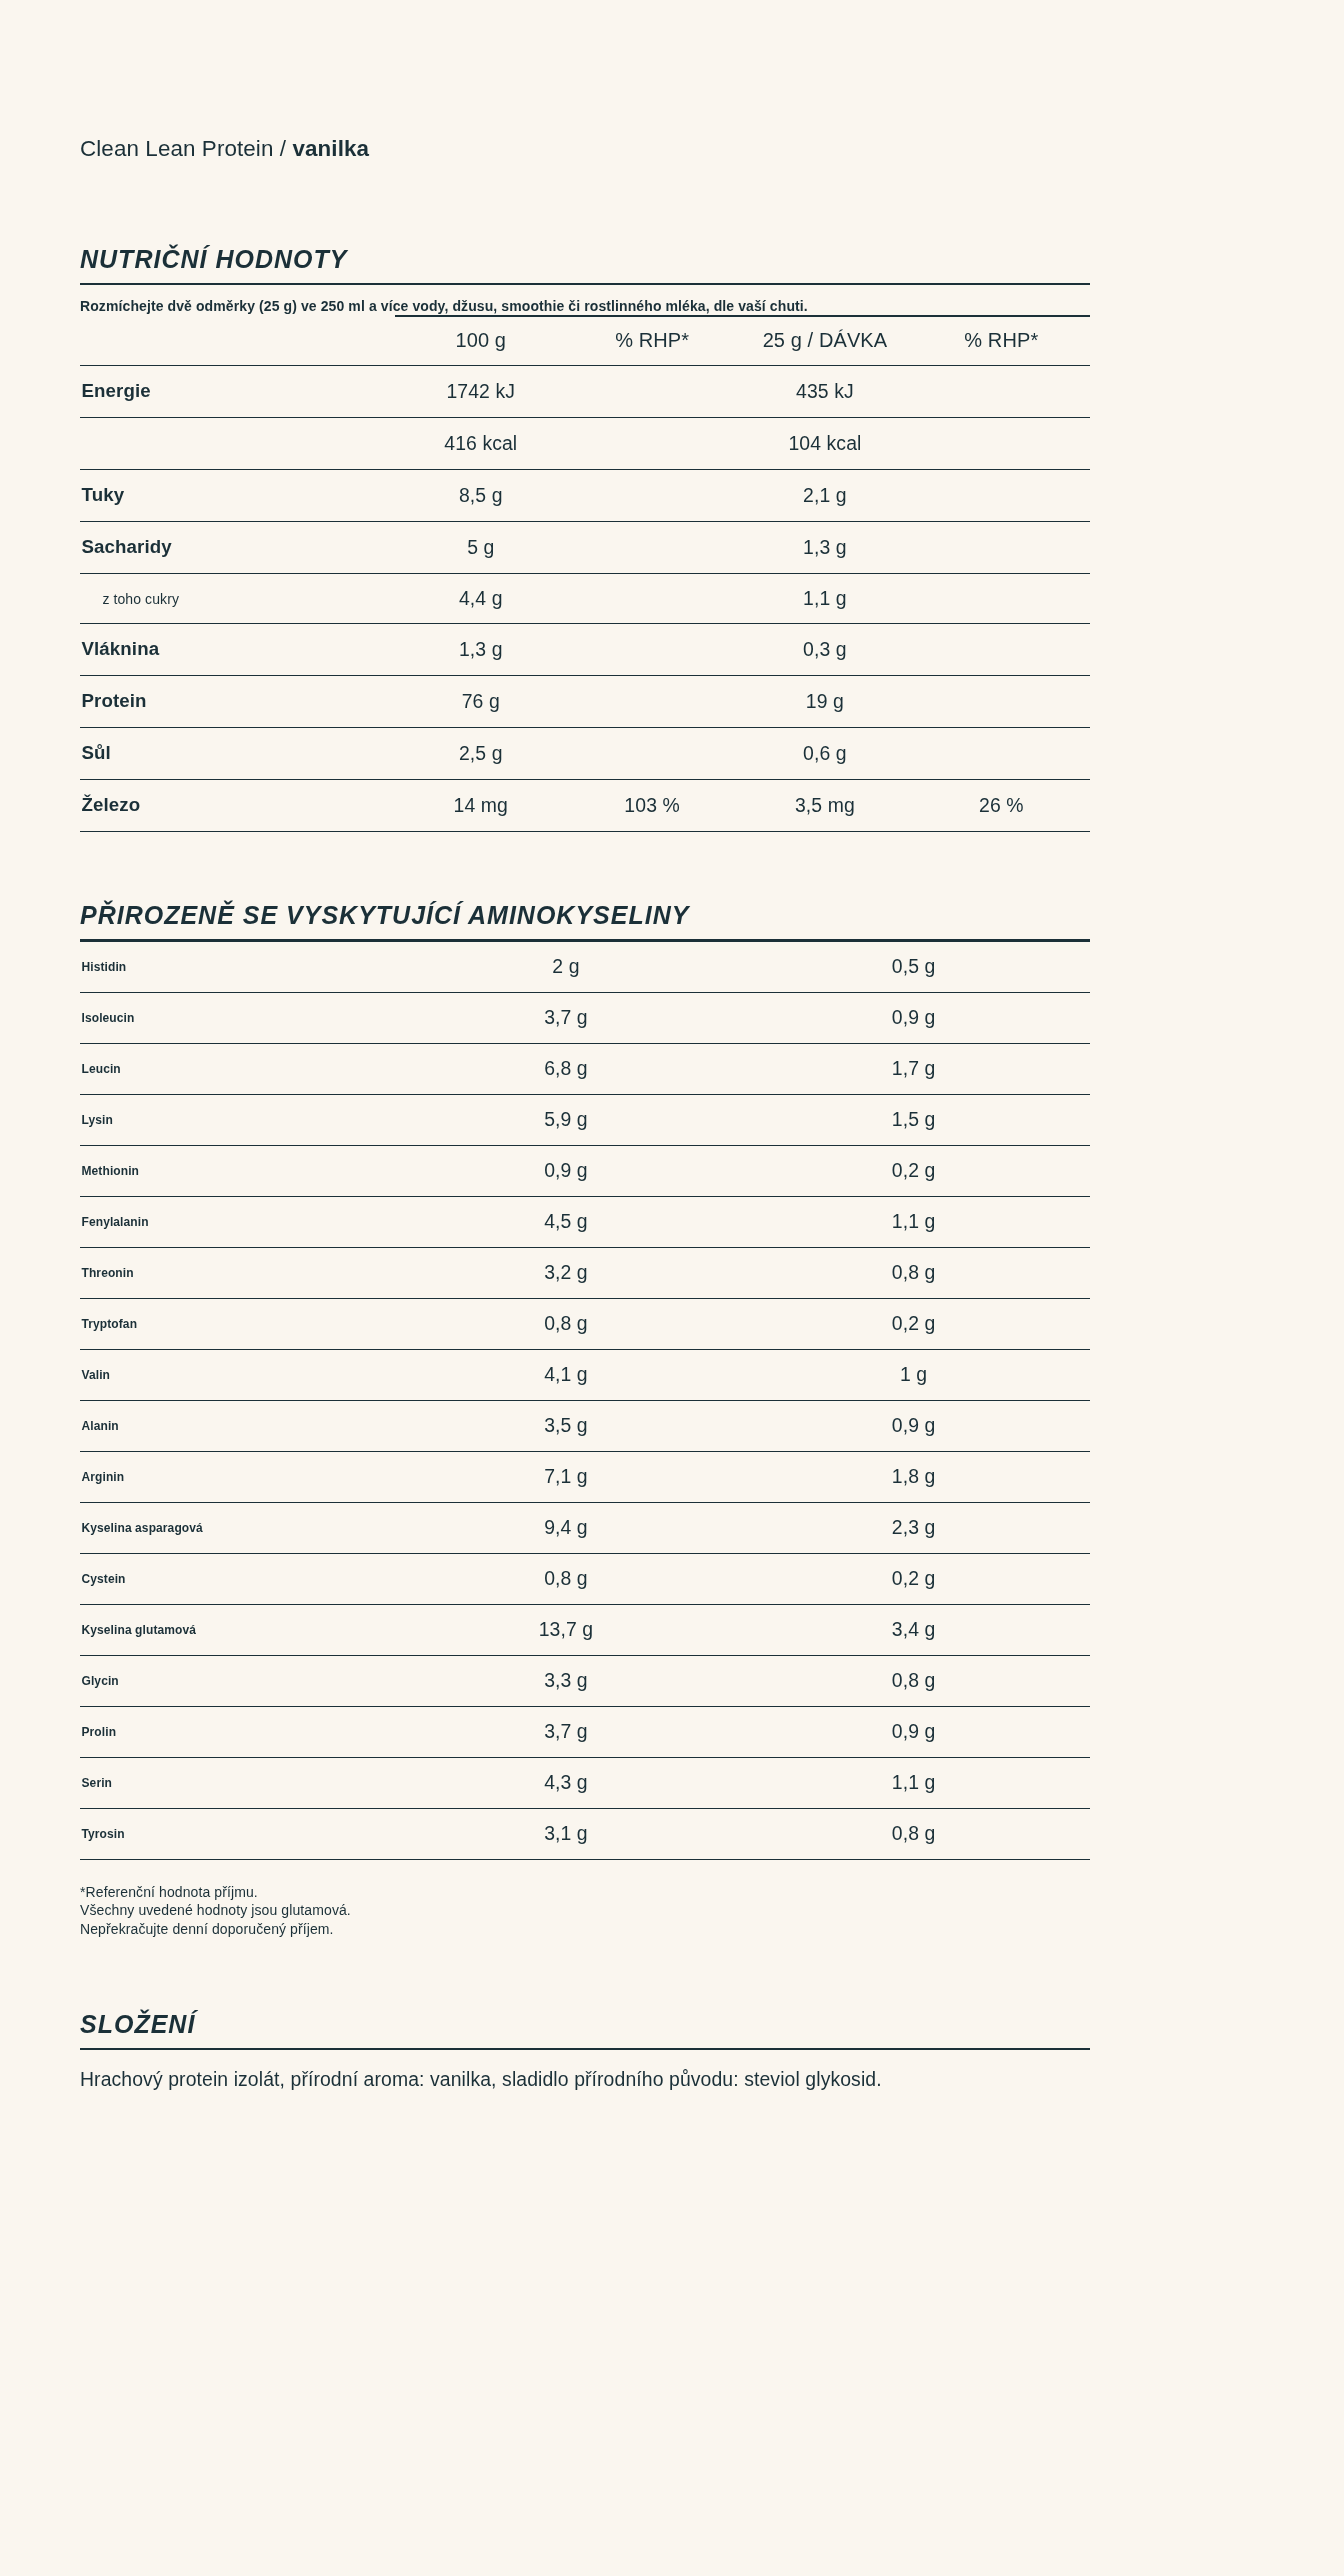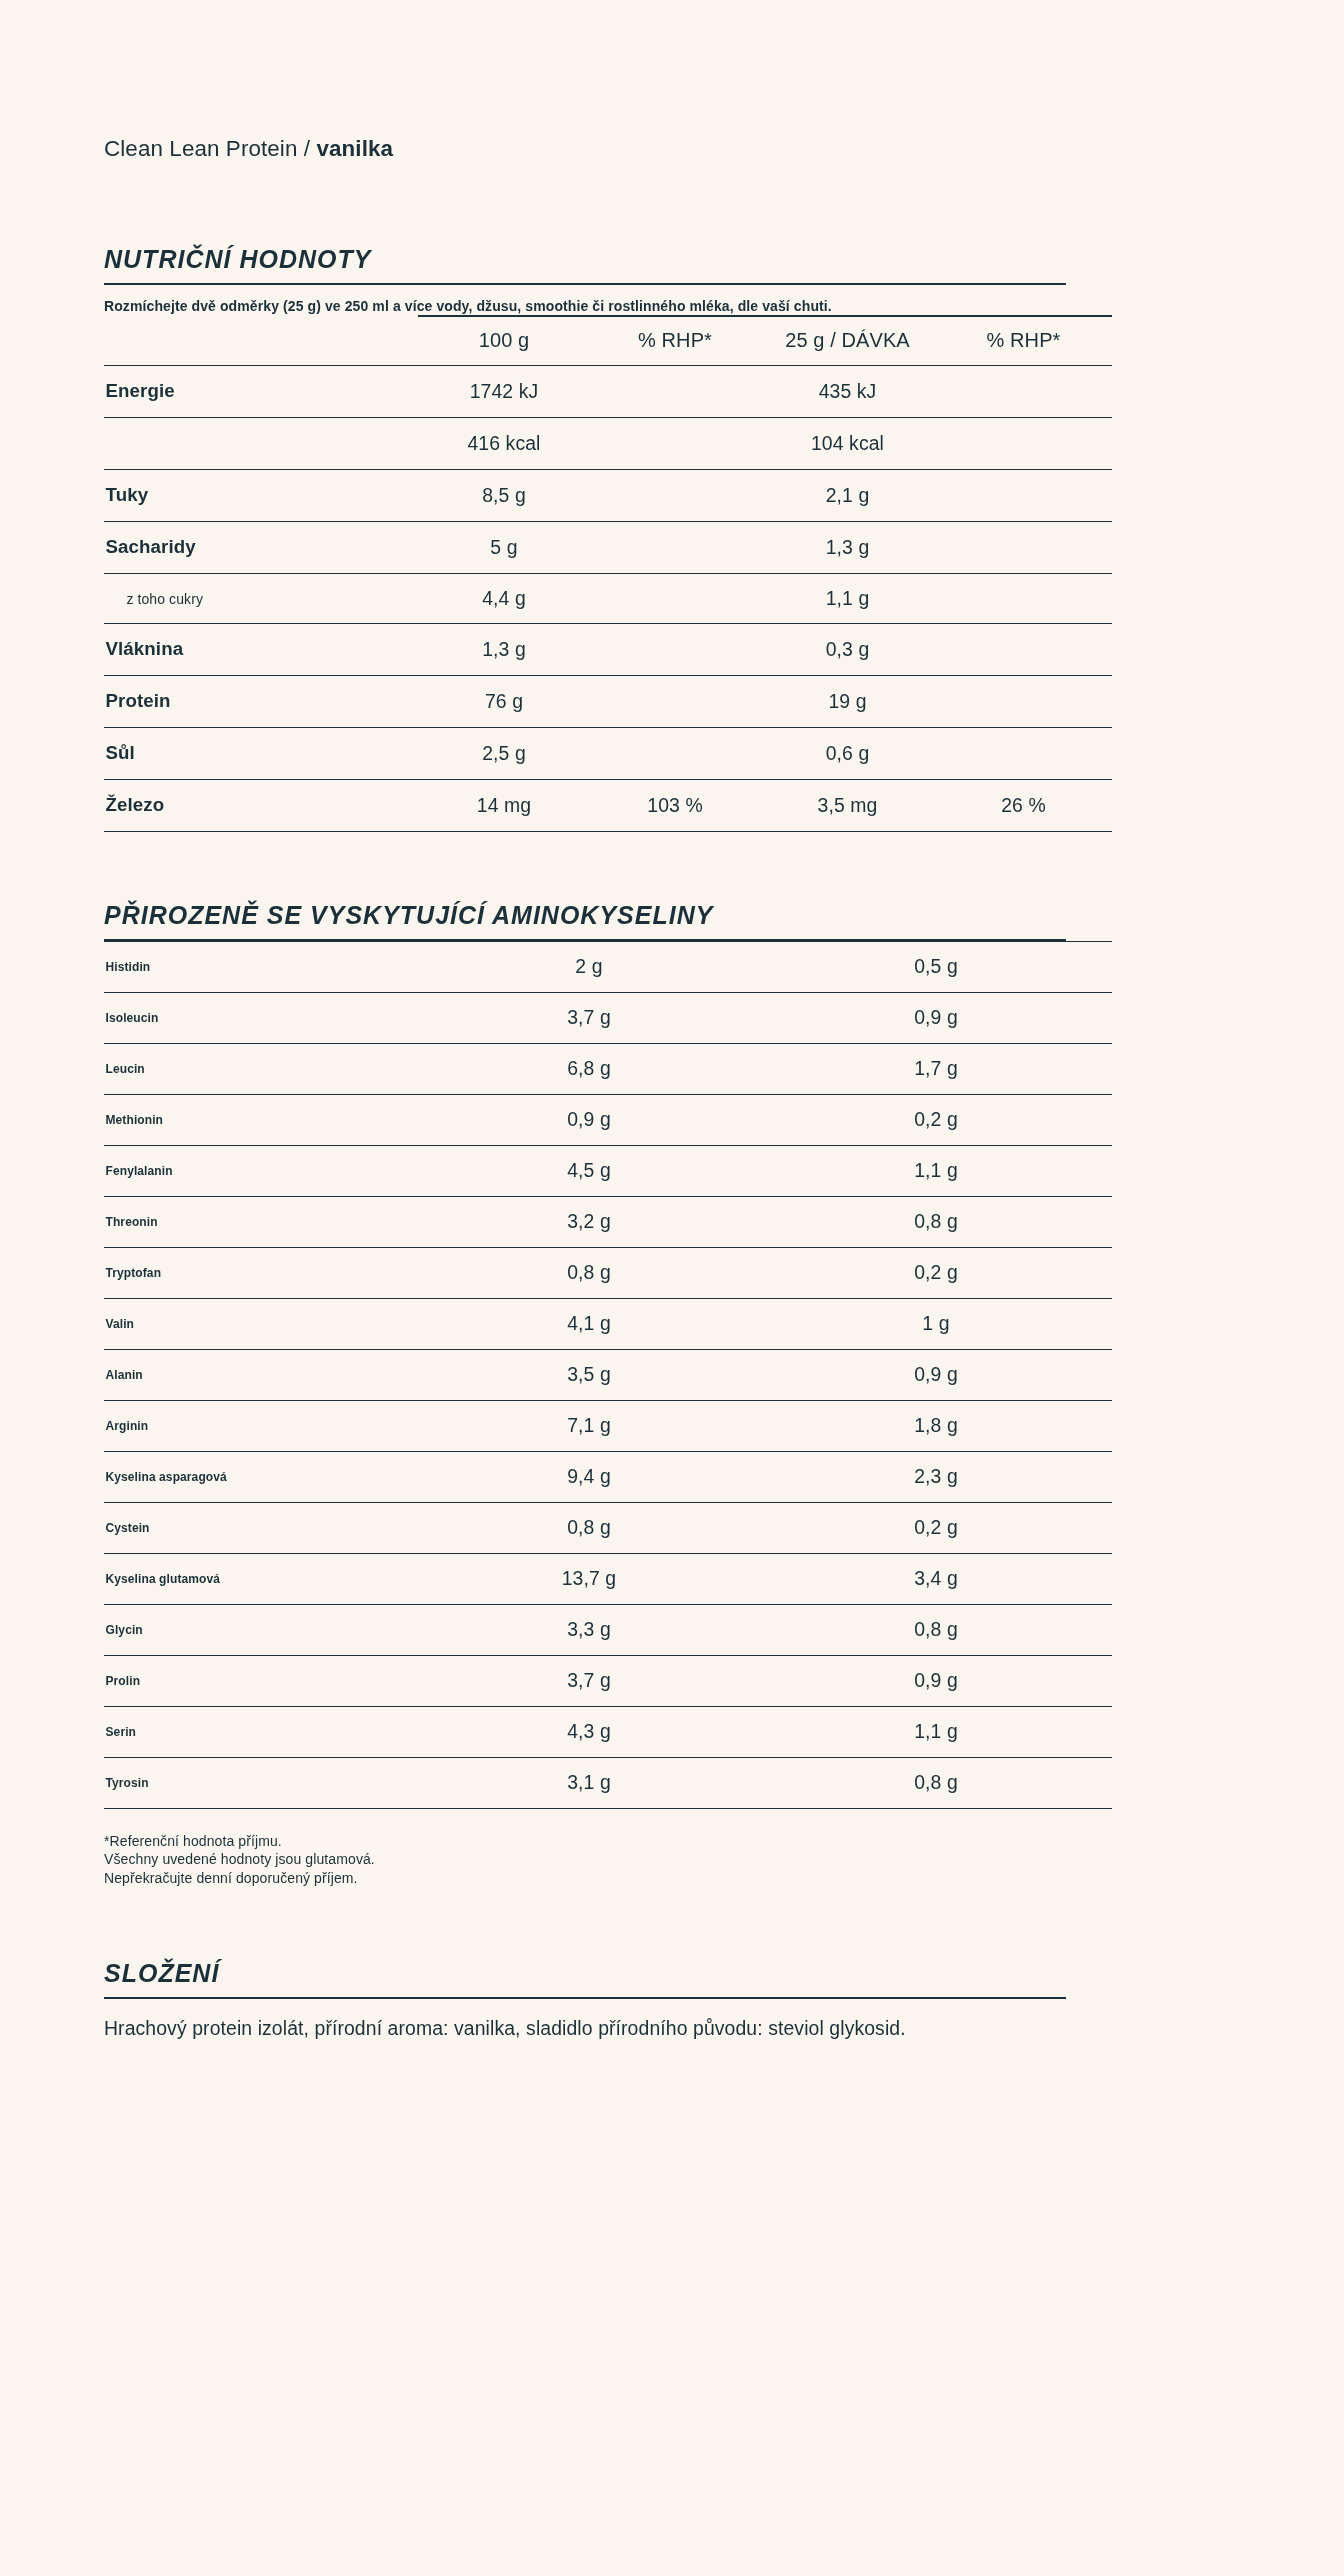--- a/index.html
+++ b/index.html
@@ -12,21 +12,21 @@
     height: 2576px;
     font-family: "Liberation Sans", sans-serif;
     color: #1b3038;
     -webkit-font-smoothing: antialiased;
   }
   .page {
     position: relative;
     width: 1170px;
     height: 2576px;
     box-sizing: border-box;
-    padding: 0 104px;
+    padding: 0 80px;
   }
 
   
   .product-title {
     padding-top: 136px;
     font-size: 22.4px;
     letter-spacing: 0.1px;
     font-weight: 400;
     line-height: 1.2;
   }
@@ -275,20 +275,25 @@
             <td class="lbl">Isoleucin</td>
             <td class="val">3,7 g</td>
             <td class="val">0,9 g</td>
           </tr>
           <tr class="data">
             <td class="lbl">Leucin</td>
             <td class="val">6,8 g</td>
             <td class="val">1,7 g</td>
           </tr>
           <tr class="data">
+            <td class="lbl">Lysin</td>
+            <td class="val">5,9 g</td>
+            <td class="val">1,5 g</td>
+          </tr>
+          <tr class="data">
             <td class="lbl">Methionin</td>
             <td class="val">0,9 g</td>
             <td class="val">0,2 g</td>
           </tr>
           <tr class="data">
             <td class="lbl">Fenylalanin</td>
             <td class="val">4,5 g</td>
             <td class="val">1,1 g</td>
           </tr>
           <tr class="data">

